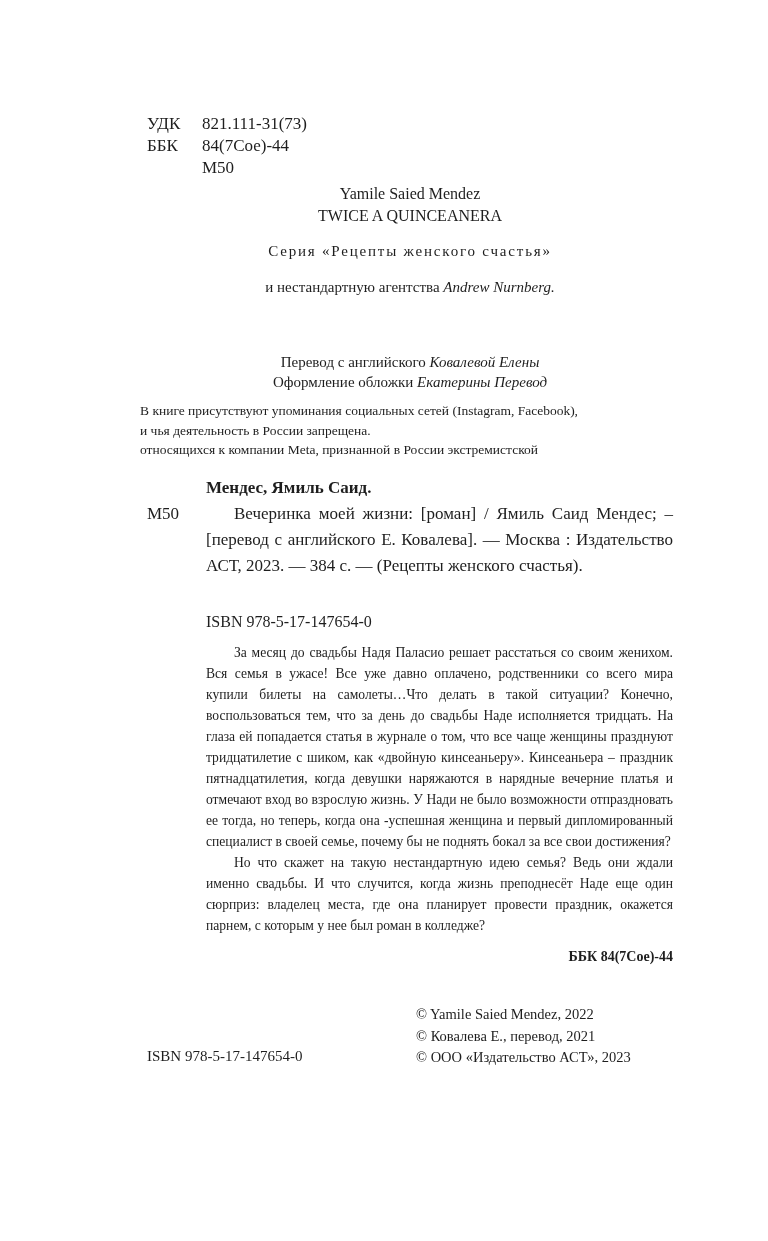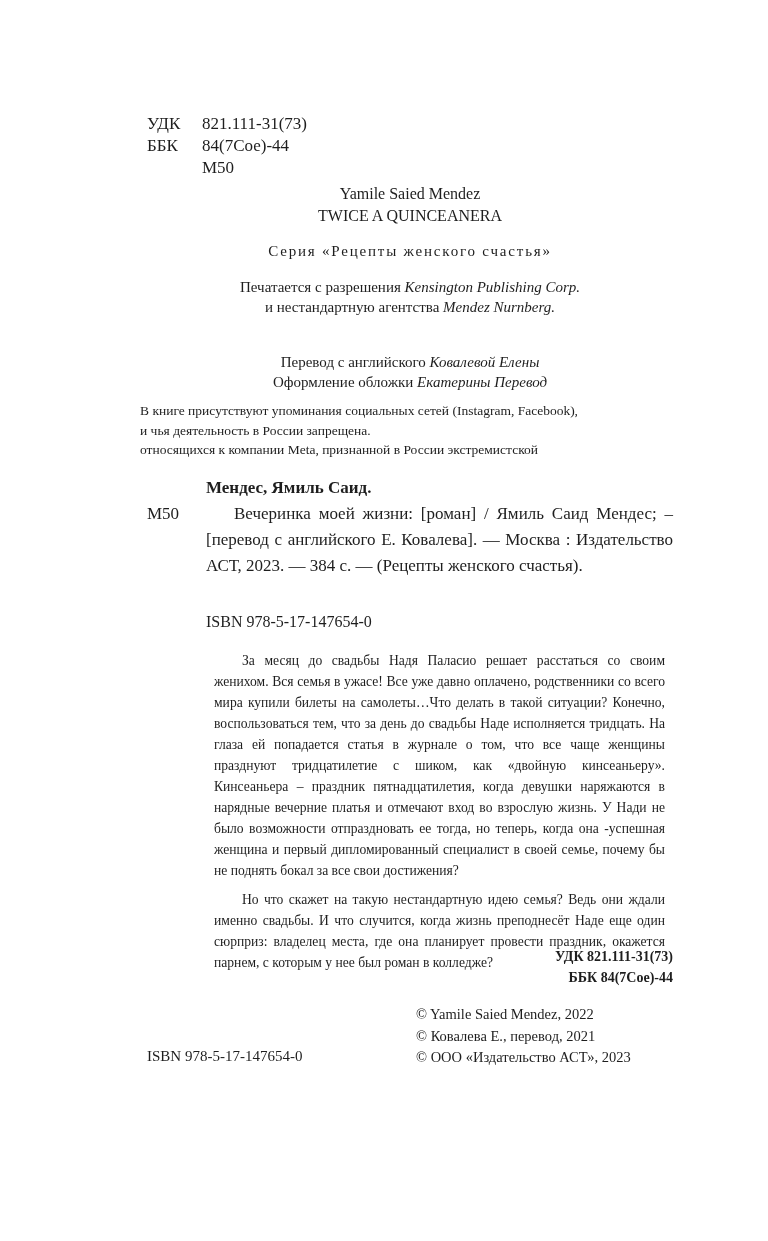--- a/index.html
+++ b/index.html
@@ -99,21 +99,21 @@
     
     .annotation {
       left: 206px;
       top: 642px;
       width: 467px;
       font-size: 13.6px;
       line-height: 21px;
       text-align: justify;
     }
     .annotation p {
-      margin: 8px;
+      margin: 0;
       text-indent: 28px;
     }
     .annotation p:first-child { text-indent: 28px; }
 
     .udk-bottom {
       left: 400px;
       width: 273px;
       top: 946px;
       text-align: right;
       font-size: 14px;
@@ -153,22 +153,21 @@
 </div>
 
 <div class="abs center-col orig">
   <div>Yamile Saied Mendez</div>
   <div>TWICE A QUINCEANERA</div>
 </div>
 
 <div class="abs center-col series">Серия «Рецепты женского счастья»</div>
 
 <div class="abs center-col rights">
-  <div><span>Печатается с разрешения </span><i>Kensington Publishing Corp.</i></div>
-  <div><span>и нестандартную агентства </span><i>Mendez Nurnberg.</i></div>
+  <div><span>и нестандартную агентства </span><i>Andrew Nurnberg.</i></div>
 </div>
 
 <div class="abs center-col credits">
   <div><span>Перевод с английского </span><i>Ковалевой Елены</i></div>
   <div><span>Оформление обложки </span><i>Екатерины Перевод</i></div>
 </div>
 
 <div class="abs notice" style="text-align:left;font-family:Liberation Serif, serif;">
   <div>В книге присутствуют упоминания социальных сетей (Instagram, Facebook),</div>
   <div>и чья деятельность в России запрещена.</div>
@@ -178,21 +177,20 @@
 <div class="abs card-author">Мендес, Ямиль Саид.</div>
 <div class="abs card-code">М50</div>
 <div class="abs card-body">Вечеринка моей жизни: [роман] / Ямиль Саид Мендес; – [перевод с английского Е. Ковалева]. — Москва : Издательство АСТ, 2023. — 384 с. — (Рецепты женского счастья).</div>
 <div class="abs card-isbn">ISBN 978-5-17-147654-0</div>
 
 <div class="abs annotation">
   <p>За месяц до свадьбы Надя Паласио решает расстаться со своим женихом. Вся семья в ужасе! Все уже давно оплачено, родственники со всего мира купили билеты на самолеты…Что делать в такой ситуации? Конечно, воспользоваться тем, что за день до свадьбы Наде исполняется тридцать. На глаза ей попадается статья в журнале о том, что все чаще женщины празднуют тридцатилетие с шиком, как «двойную кинсеаньеру». Кинсеаньера – праздник пятнадцатилетия, когда девушки наряжаются в нарядные вечерние платья и отмечают вход во взрослую жизнь. У Нади не было возможности отпраздновать ее тогда, но теперь, когда она -успешная женщина и первый дипломированный специалист в своей семье, почему бы не поднять бокал за все свои достижения?</p>
   <p>Но что скажет на такую нестандартную идею семья? Ведь они ждали именно свадьбы. И что случится, когда жизнь преподнесёт Наде еще один сюрприз: владелец места, где она планирует провести праздник, окажется парнем, с которым у нее был роман в колледже?</p>
 </div>
 <div class="abs udk-bottom">
-  <div>УДК 821.111-31(73)</div>
   <div>ББК 84(7Сое)-44</div>
 </div>
 
 <div class="abs isbn-bottom">ISBN 978-5-17-147654-0</div>
 <div class="abs copyrights">
   <div>© Yamile Saied Mendez, 2022</div>
   <div>© Ковалева Е., перевод, 2021</div>
   <div>© ООО «Издательство АСТ», 2023</div>
 </div>
 

